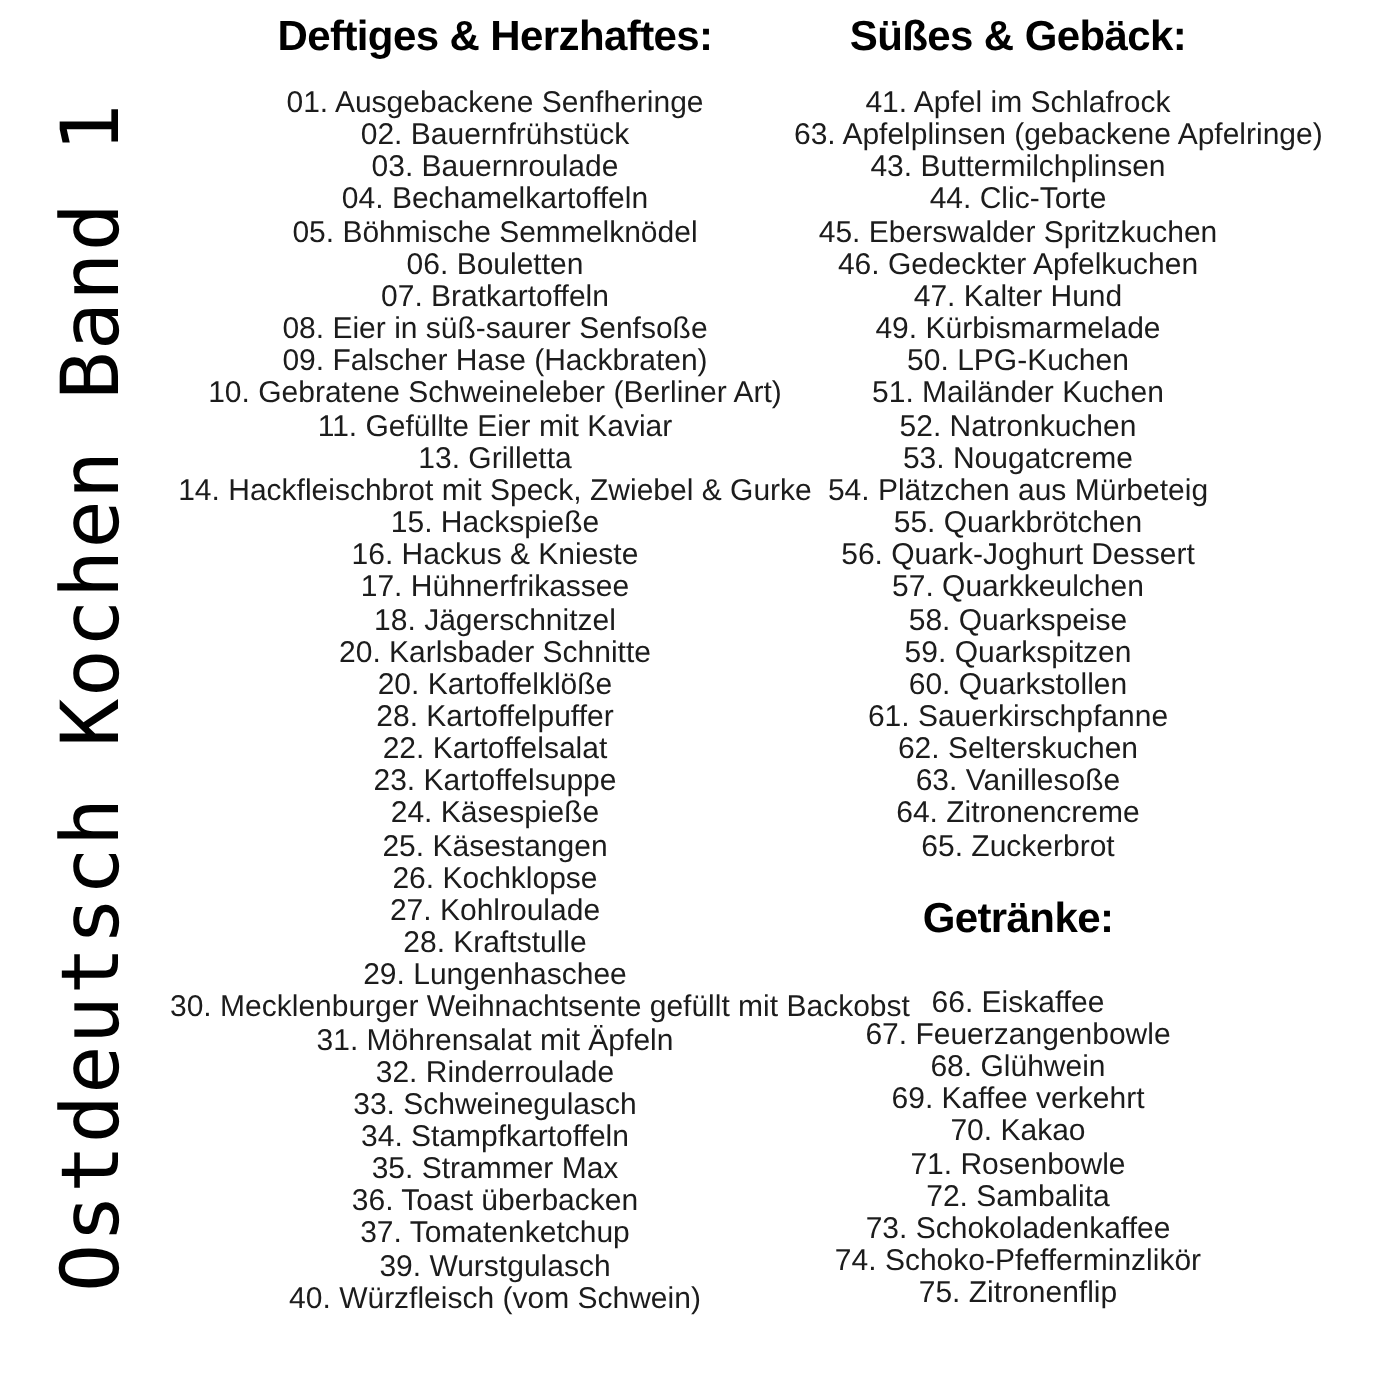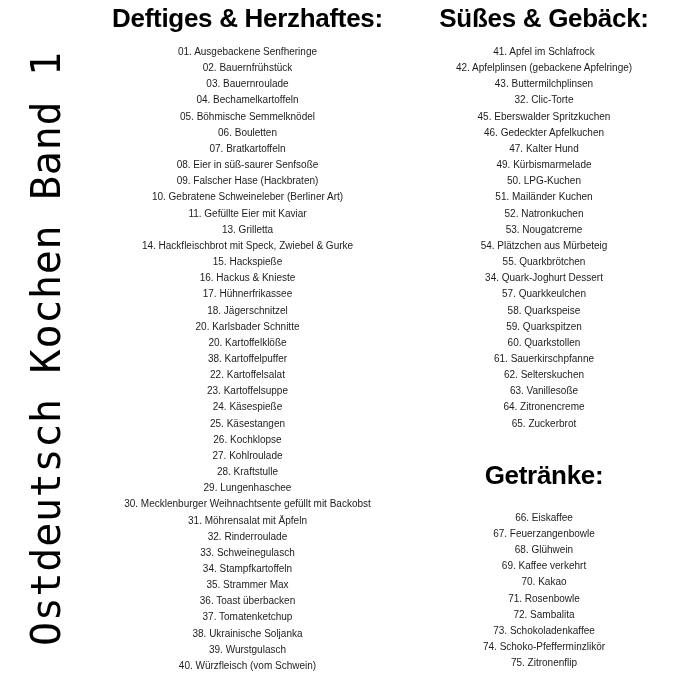--- a/index.html
+++ b/index.html
@@ -38,38 +38,38 @@
   .col {
     position: absolute;
     top: 8px;
     text-align: center;
   }
   .col-left {
     left: 85px;
     width: 325px;
   }
   .col-right {
-    left: 432px;
+    left: 397px;
     width: 224px;
   }
   .col-heading {
     margin: 0 0 15px 0;
-    font-size: 26px;
+    font-size: 21px;
     line-height: 21px;
     font-weight: 700;
     letter-spacing: -0.3px;
     color: #000000;
     white-space: nowrap;
   }
   .heading-getraenke {
-    margin-top: 33px;
+    margin-top: 17px;
     margin-bottom: 24px;
   }
   .toc-list {
-    font-size: 10px;
+    font-size: 15px;
     line-height: 16.15px;
     color: #1c1c1c;
   }
   .toc-item {
     white-space: nowrap;
   }
 </style>
 </head>
 <body>
 
@@ -92,61 +92,60 @@
         <div class="toc-item">10. Gebratene Schweineleber (Berliner Art)</div>
         <div class="toc-item">11. Gefüllte Eier mit Kaviar</div>
         <div class="toc-item">13. Grilletta</div>
         <div class="toc-item">14. Hackfleischbrot mit Speck, Zwiebel &amp; Gurke</div>
         <div class="toc-item">15. Hackspieße</div>
         <div class="toc-item">16. Hackus &amp; Knieste</div>
         <div class="toc-item">17. Hühnerfrikassee</div>
         <div class="toc-item">18. Jägerschnitzel</div>
         <div class="toc-item">20. Karlsbader Schnitte</div>
         <div class="toc-item">20. Kartoffelklöße</div>
-        <div class="toc-item">38. Kartoffelpuffer</div>
+        <div class="toc-item">28. Kartoffelpuffer</div>
         <div class="toc-item">22. Kartoffelsalat</div>
         <div class="toc-item">23. Kartoffelsuppe</div>
         <div class="toc-item">24. Käsespieße</div>
         <div class="toc-item">25. Käsestangen</div>
         <div class="toc-item">26. Kochklopse</div>
         <div class="toc-item">27. Kohlroulade</div>
         <div class="toc-item">28. Kraftstulle</div>
         <div class="toc-item">29. Lungenhaschee</div>
         <div class="toc-item">30. Mecklenburger Weihnachtsente gefüllt mit Backobst</div>
         <div class="toc-item">31. Möhrensalat mit Äpfeln</div>
         <div class="toc-item">32. Rinderroulade</div>
         <div class="toc-item">33. Schweinegulasch</div>
         <div class="toc-item">34. Stampfkartoffeln</div>
         <div class="toc-item">35. Strammer Max</div>
         <div class="toc-item">36. Toast überbacken</div>
         <div class="toc-item">37. Tomatenketchup</div>
-        <div class="toc-item">38. Ukrainische Soljanka</div>
         <div class="toc-item">39. Wurstgulasch</div>
         <div class="toc-item">40. Würzfleisch (vom Schwein)</div>
       </div>
   </section>
 
   <section class="col col-right">
     <h2 class="col-heading">Süßes &amp; Gebäck:</h2>
     <div class="toc-list">
         <div class="toc-item">41. Apfel im Schlafrock</div>
-        <div class="toc-item">42. Apfelplinsen (gebackene Apfelringe)</div>
+        <div class="toc-item">63. Apfelplinsen (gebackene Apfelringe)</div>
         <div class="toc-item">43. Buttermilchplinsen</div>
-        <div class="toc-item">32. Clic-Torte</div>
+        <div class="toc-item">44. Clic-Torte</div>
         <div class="toc-item">45. Eberswalder Spritzkuchen</div>
         <div class="toc-item">46. Gedeckter Apfelkuchen</div>
         <div class="toc-item">47. Kalter Hund</div>
         <div class="toc-item">49. Kürbismarmelade</div>
         <div class="toc-item">50. LPG-Kuchen</div>
         <div class="toc-item">51. Mailänder Kuchen</div>
         <div class="toc-item">52. Natronkuchen</div>
         <div class="toc-item">53. Nougatcreme</div>
         <div class="toc-item">54. Plätzchen aus Mürbeteig</div>
         <div class="toc-item">55. Quarkbrötchen</div>
-        <div class="toc-item">34. Quark-Joghurt Dessert</div>
+        <div class="toc-item">56. Quark-Joghurt Dessert</div>
         <div class="toc-item">57. Quarkkeulchen</div>
         <div class="toc-item">58. Quarkspeise</div>
         <div class="toc-item">59. Quarkspitzen</div>
         <div class="toc-item">60. Quarkstollen</div>
         <div class="toc-item">61. Sauerkirschpfanne</div>
         <div class="toc-item">62. Selterskuchen</div>
         <div class="toc-item">63. Vanillesoße</div>
         <div class="toc-item">64. Zitronencreme</div>
         <div class="toc-item">65. Zuckerbrot</div>
       </div>

